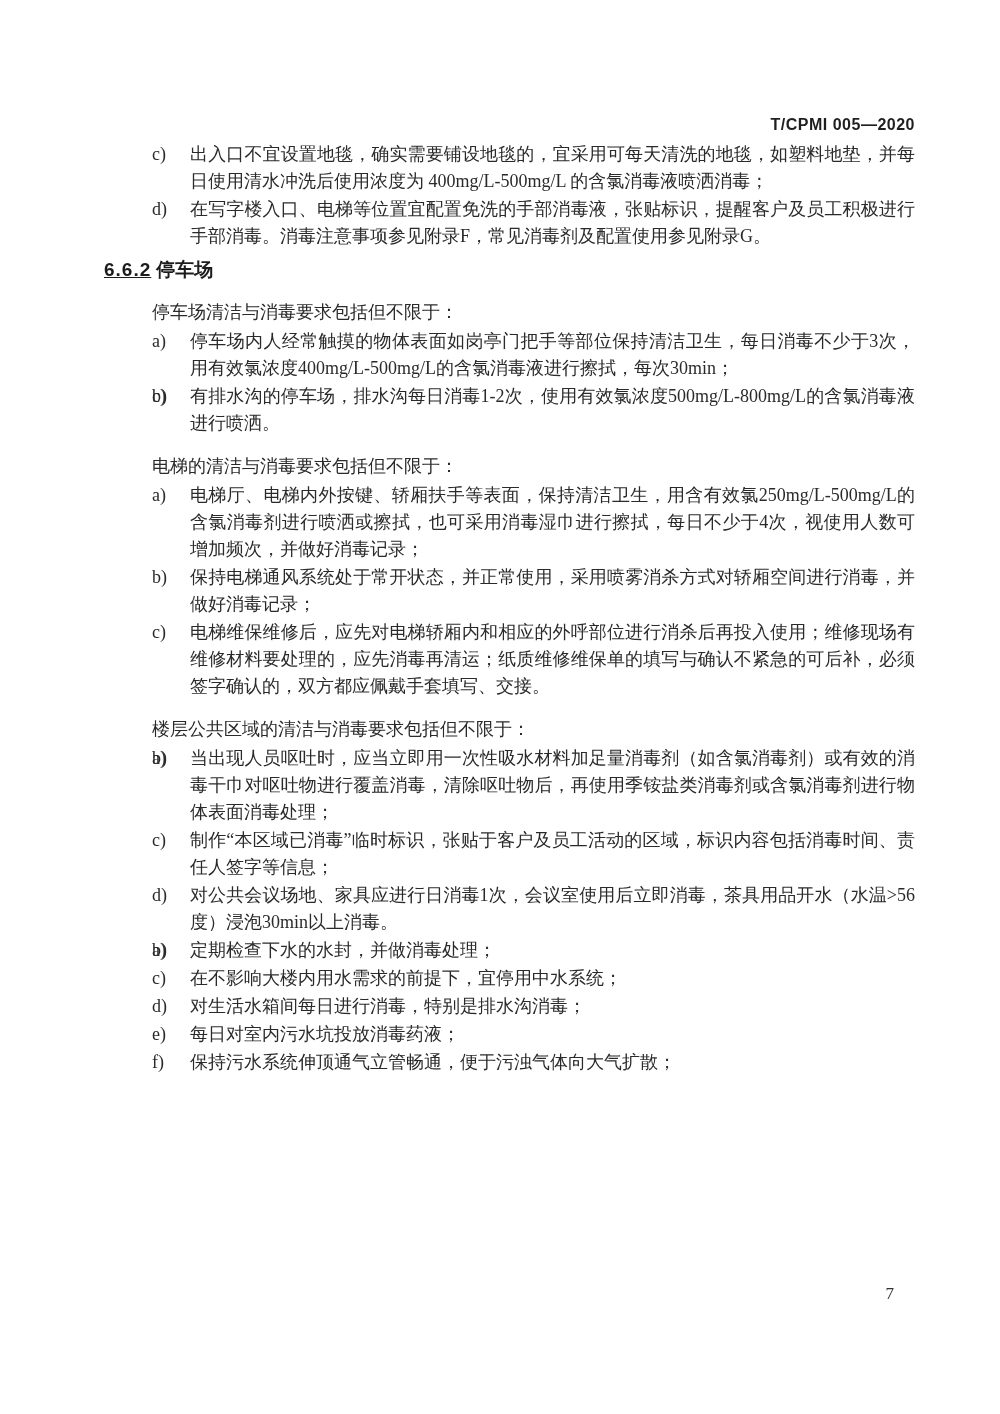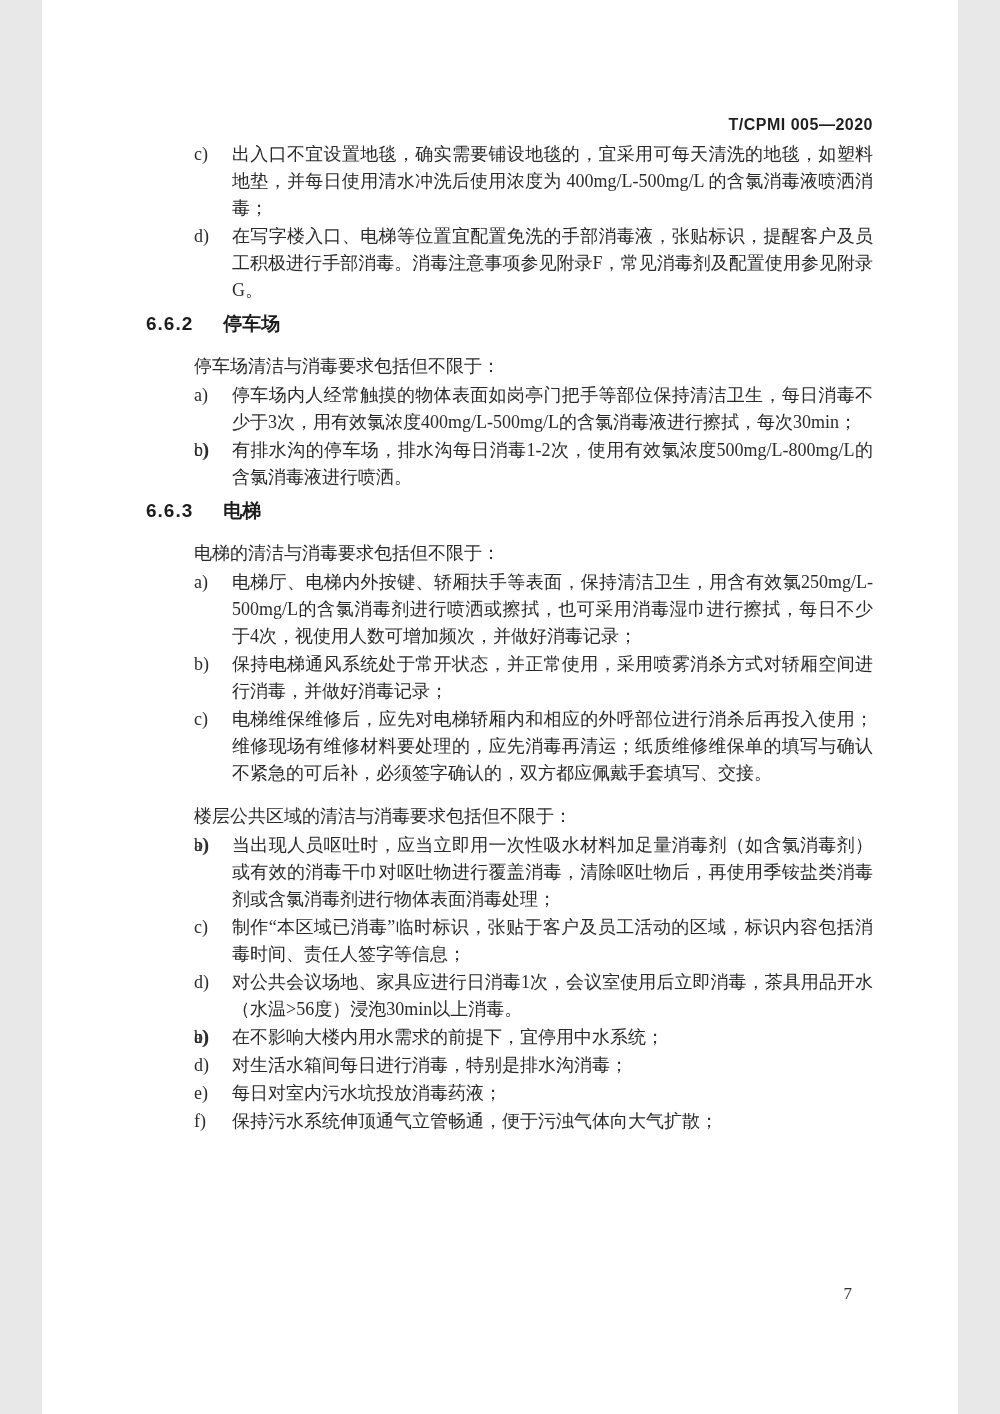--- a/index.html
+++ b/index.html
@@ -1,18 +1,18 @@
 <!DOCTYPE html>
 <html><head>
 <meta charset="utf-8">
 <style>
   html, body { margin: 0; padding: 0; background: #e8e8e8; }
   .page {
     position: relative;
-    width: 916px;
+    width: 1000px;
     height: 1414px;
     margin: 0 auto;
     background: #ffffff;
     box-sizing: border-box;
     padding: 0 85px 0 104px;
     font-family: "Liberation Serif", "DejaVu Serif", serif;
     color: #2a2a2a;
     overflow: hidden;
   }
   .doc-header {
@@ -32,22 +32,23 @@
   }
   .section-heading {
     margin: 6px 0 5px 0;
     font-family: "Liberation Sans", "DejaVu Sans", sans-serif;
     font-weight: bold;
     font-size: 19px;
     line-height: 27px;
     color: #1c1c1c;
   }
   .section-heading .sec-num {
-    margin-right: 30px;
+    margin-right: 5px;
     letter-spacing: 1px;
+    text-decoration: underline;
   }
   .intro {
     margin: 16px 0 2px 48px;
   }
   .item {
     position: relative;
     margin: 1px 0 1px 48px;
     padding-left: 38px;
   }
   .item .item-label {
@@ -93,23 +94,20 @@
       <div class="item">
         <span class="item-label">b)</span>
       </div>
       <div class="item">
         <span class="item-label">c)</span>
         <span class="item-text">有排水沟的停车场，排水沟每日消毒1-2次，使用有效氯浓度500mg/L-800mg/L的含氯消毒液进行喷洒。</span>
       </div>
     </div>
 
     <div>
-      <div class="section-heading">
-        <span class="sec-num">6.6.3</span><span>电梯</span>
-      </div>
       <p class="intro">电梯的清洁与消毒要求包括但不限于：</p>
       <div class="item">
         <span class="item-label">a)</span>
         <span class="item-text">电梯厅、电梯内外按键、轿厢扶手等表面，保持清洁卫生，用含有效氯250mg/L-500mg/L的含氯消毒剂进行喷洒或擦拭，也可采用消毒湿巾进行擦拭，每日不少于4次，视使用人数可增加频次，并做好消毒记录；</span>
       </div>
       <div class="item">
         <span class="item-label">b)</span>
         <span class="item-text">保持电梯通风系统处于常开状态，并正常使用，采用喷雾消杀方式对轿厢空间进行消毒，并做好消毒记录；</span>
       </div>
       <div class="item">
@@ -136,20 +134,21 @@
         <span class="item-text">对公共会议场地、家具应进行日消毒1次，会议室使用后立即消毒，茶具用品开水（水温&gt;56度）浸泡30min以上消毒。</span>
       </div>
     </div>
 
     <div>
       <div class="item">
         <span class="item-label">a)</span>
       </div>
       <div class="item">
         <span class="item-label">b)</span>
+        <span class="item-text">定期检查下水的水封，并做消毒处理；</span>
       </div>
       <div class="item">
         <span class="item-label">c)</span>
         <span class="item-text">在不影响大楼内用水需求的前提下，宜停用中水系统；</span>
       </div>
       <div class="item">
         <span class="item-label">d)</span>
         <span class="item-text">对生活水箱间每日进行消毒，特别是排水沟消毒；</span>
       </div>
       <div class="item">

